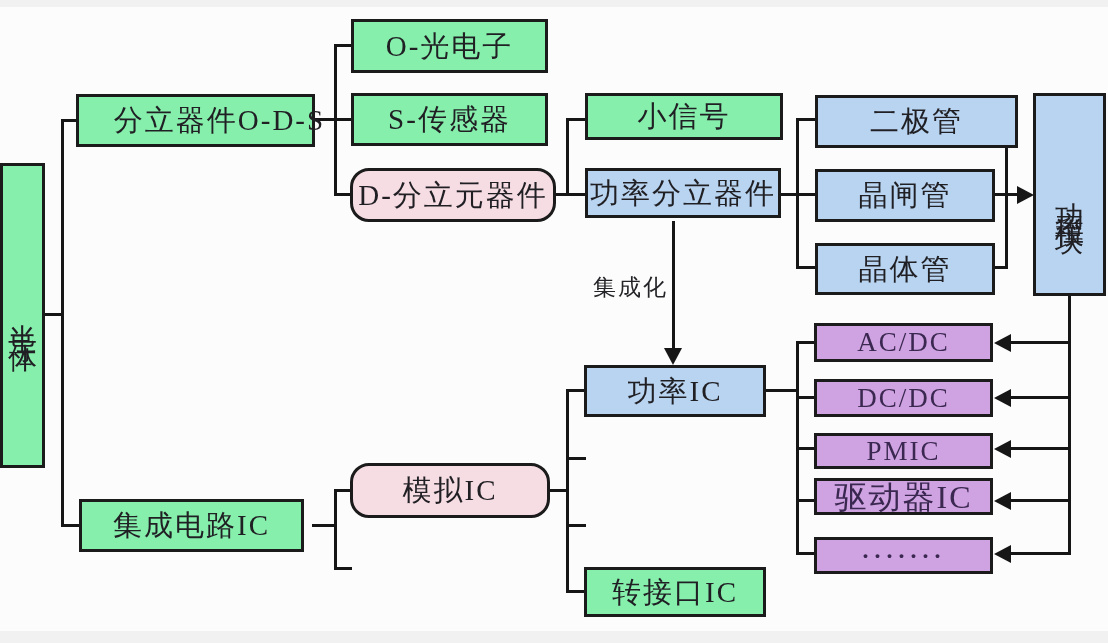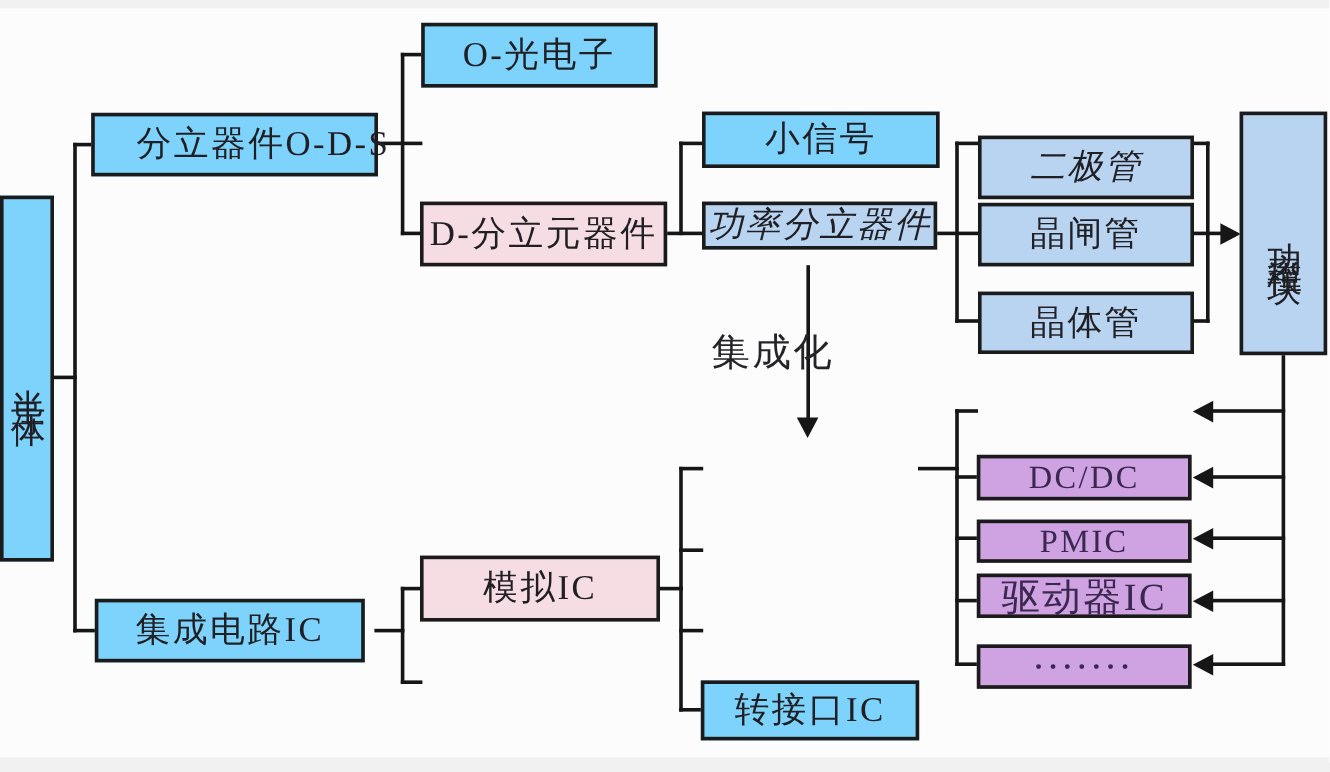--- a/index.html
+++ b/index.html
@@ -8,46 +8,46 @@
     width:1108px;height:643px;
     background:#fcfcfc;
     font-family:"Liberation Serif","DejaVu Serif",serif;
     overflow:hidden;
   }
   .strip{position:absolute;left:0;width:1108px;background:#f1f1f1;}
   .node{
     position:absolute;
     box-sizing:border-box;
     border:3px solid #1b1b1b;
-    background:#7dd3fc;
+    background:#86efac;
     display:flex;align-items:center;justify-content:center;
     font-size:29px;
     color:#201f24;
     letter-spacing:2px;
     white-space:nowrap;
     line-height:1;
   }
   .blue{background:#b8d4f0;}
-  .pink{background:#f6dde3;}
+  .pink{background:#f6dde3;border-radius:19px;}
   .purple{background:#cfa2e2;color:#3a2850;font-size:27px;}
   .vert{
     writing-mode:vertical-rl;
     text-orientation:upright;
     letter-spacing:10px;
   }
   .hline,.vline{position:absolute;background:#161616;}
   .hline{height:3px;}
   .vline{width:3px;}
   .arrow{position:absolute;width:0;height:0;}
   .arrow.right{border-left:17px solid #161616;border-top:9px solid transparent;border-bottom:9px solid transparent;}
   .arrow.left{border-right:17px solid #161616;border-top:9px solid transparent;border-bottom:9px solid transparent;}
   .arrow.down{border-top:17px solid #161616;border-left:9px solid transparent;border-right:9px solid transparent;}
   .edge-label{
     position:absolute;
-    font-size:32px;color:#242428;letter-spacing:2px;white-space:nowrap;
+    font-size:23px;color:#242428;letter-spacing:2px;white-space:nowrap;
   }
   .dots{font-weight:bold;letter-spacing:4px;font-size:24px;}
 </style>
 </head>
 <body>
 
 <div id="stage">
 
   <div class="strip" style="top:0;height:7px;"></div>
   <div class="strip" style="top:631px;height:12px;"></div>
@@ -112,45 +112,48 @@
   <div class="vline" style="left:672px;top:221px;height:130px;"></div>
   <div class="arrow down" style="left:664px;top:348px;"></div>
   <div class="edge-label" style="left:593px;top:272px;">集成化</div>
 
   <div class="node vert" style="left:0px;top:163px;width:45px;height:305px;">半导体</div>
 
   <div class="node" style="left:76px;top:94px;width:239px;height:53px;padding-left:48px;">分立器件O-D-S</div>
 
   <div class="node" style="left:351px;top:19px;width:197px;height:54px;">O-光电子</div>
 
+  <div class="node" style="left:351px;top:93px;width:197px;height:53px;">S-传感器</div>
 
   <div class="node pink" style="left:350px;top:168px;width:206px;height:54px;">D-分立元器件</div>
 
   <div class="node" style="left:585px;top:93px;width:198px;height:47px;">小信号</div>
 
-  <div class="node blue" style="left:585px;top:168px;width:196px;height:40px;font-style:italic;">功率分立器件</div>
+  <div class="node blue" style="left:585px;top:168px;width:196px;height:50px;">功率分立器件</div>
 
-  <div class="node blue" style="left:815px;top:113px;width:180px;height:53px;font-style:italic;">二极管</div>
+  <div class="node blue" style="left:815px;top:95px;width:203px;height:53px;">二极管</div>
 
   <div class="node blue" style="left:815px;top:169px;width:180px;height:53px;">晶闸管</div>
 
   <div class="node blue" style="left:815px;top:243px;width:180px;height:52px;">晶体管</div>
 
   <div class="node blue vert" style="left:1033px;top:93px;width:73px;height:203px;letter-spacing:8px;">功率模块</div>
 
   <div class="node" style="left:79px;top:499px;width:225px;height:53px;">集成电路IC</div>
 
   <div class="node pink" style="left:350px;top:463px;width:200px;height:55px;">模拟IC</div>
 
 
+  <div class="node blue" style="left:584px;top:365px;width:182px;height:52px;">功率IC</div>
 
 
 
   <div class="node" style="left:584px;top:567px;width:182px;height:50px;">转接口IC</div>
 
+  <div class="node purple" style="left:814px;top:323px;width:179px;height:39px;">AC/DC</div>
 
   <div class="node purple" style="left:814px;top:379px;width:179px;height:38px;">DC/DC</div>
 
   <div class="node purple" style="left:814px;top:433px;width:179px;height:36px;">PMIC</div>
 
   <div class="node purple" style="left:814px;top:478px;width:179px;height:37px;font-size:32px;">驱动器IC</div>
 
   <div class="node purple dots" style="left:814px;top:537px;width:179px;height:37px;">·······</div>
 
 </div>

